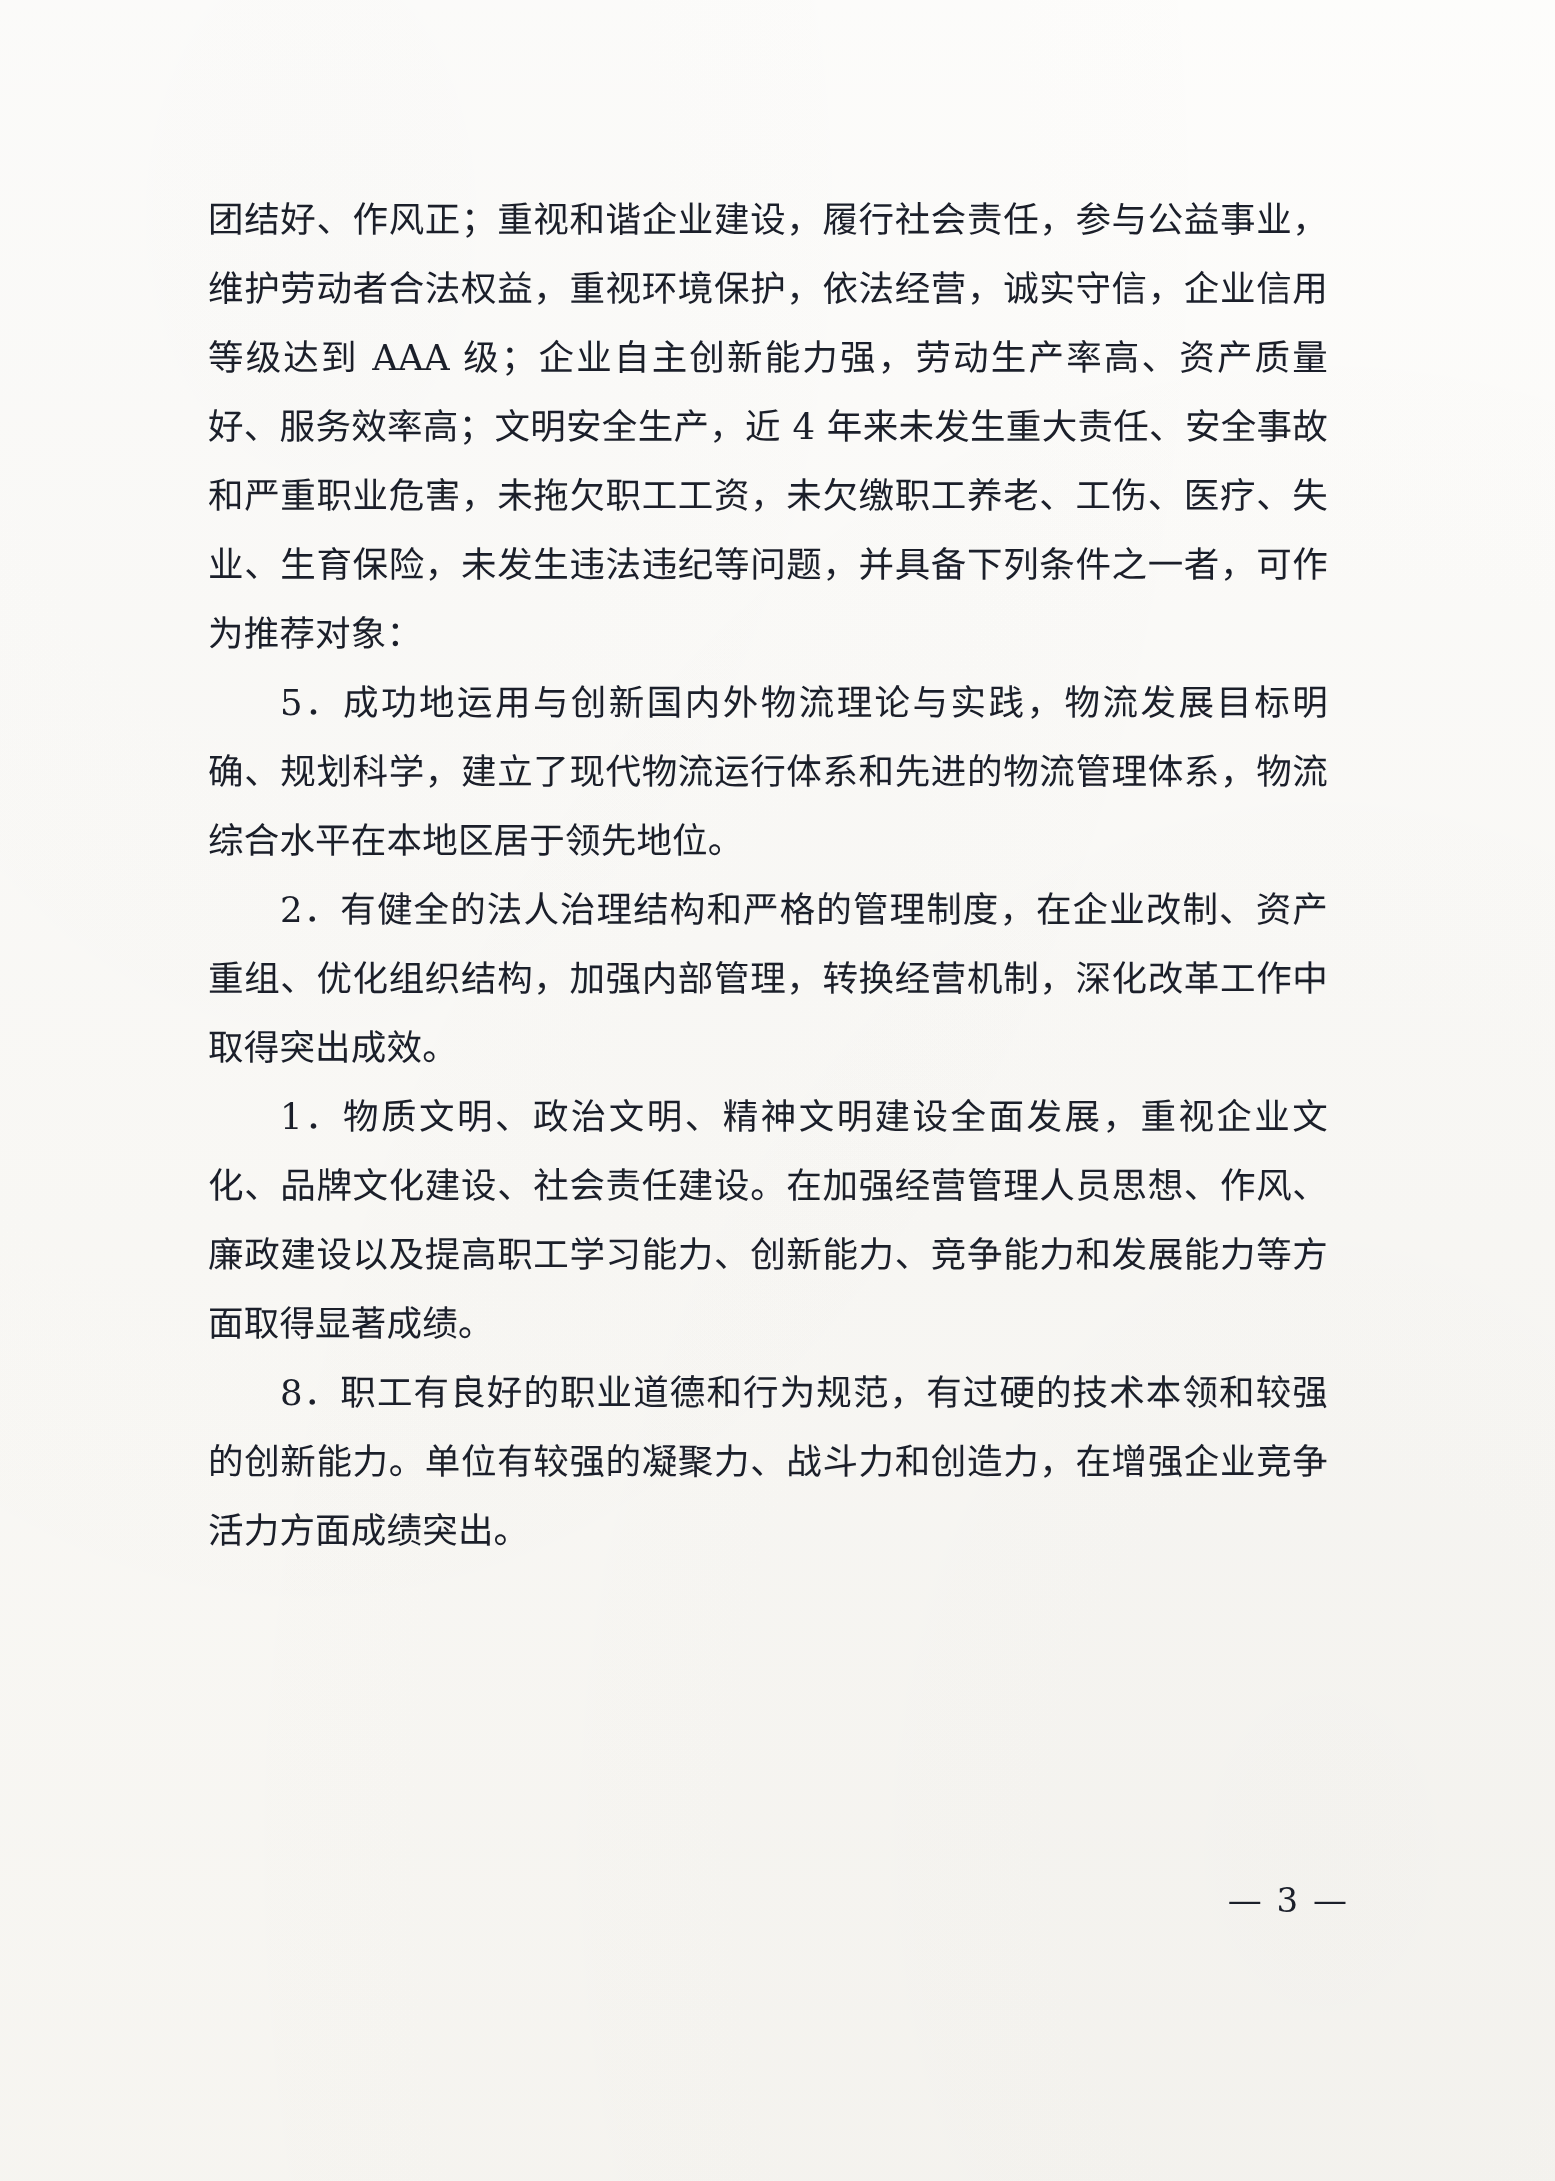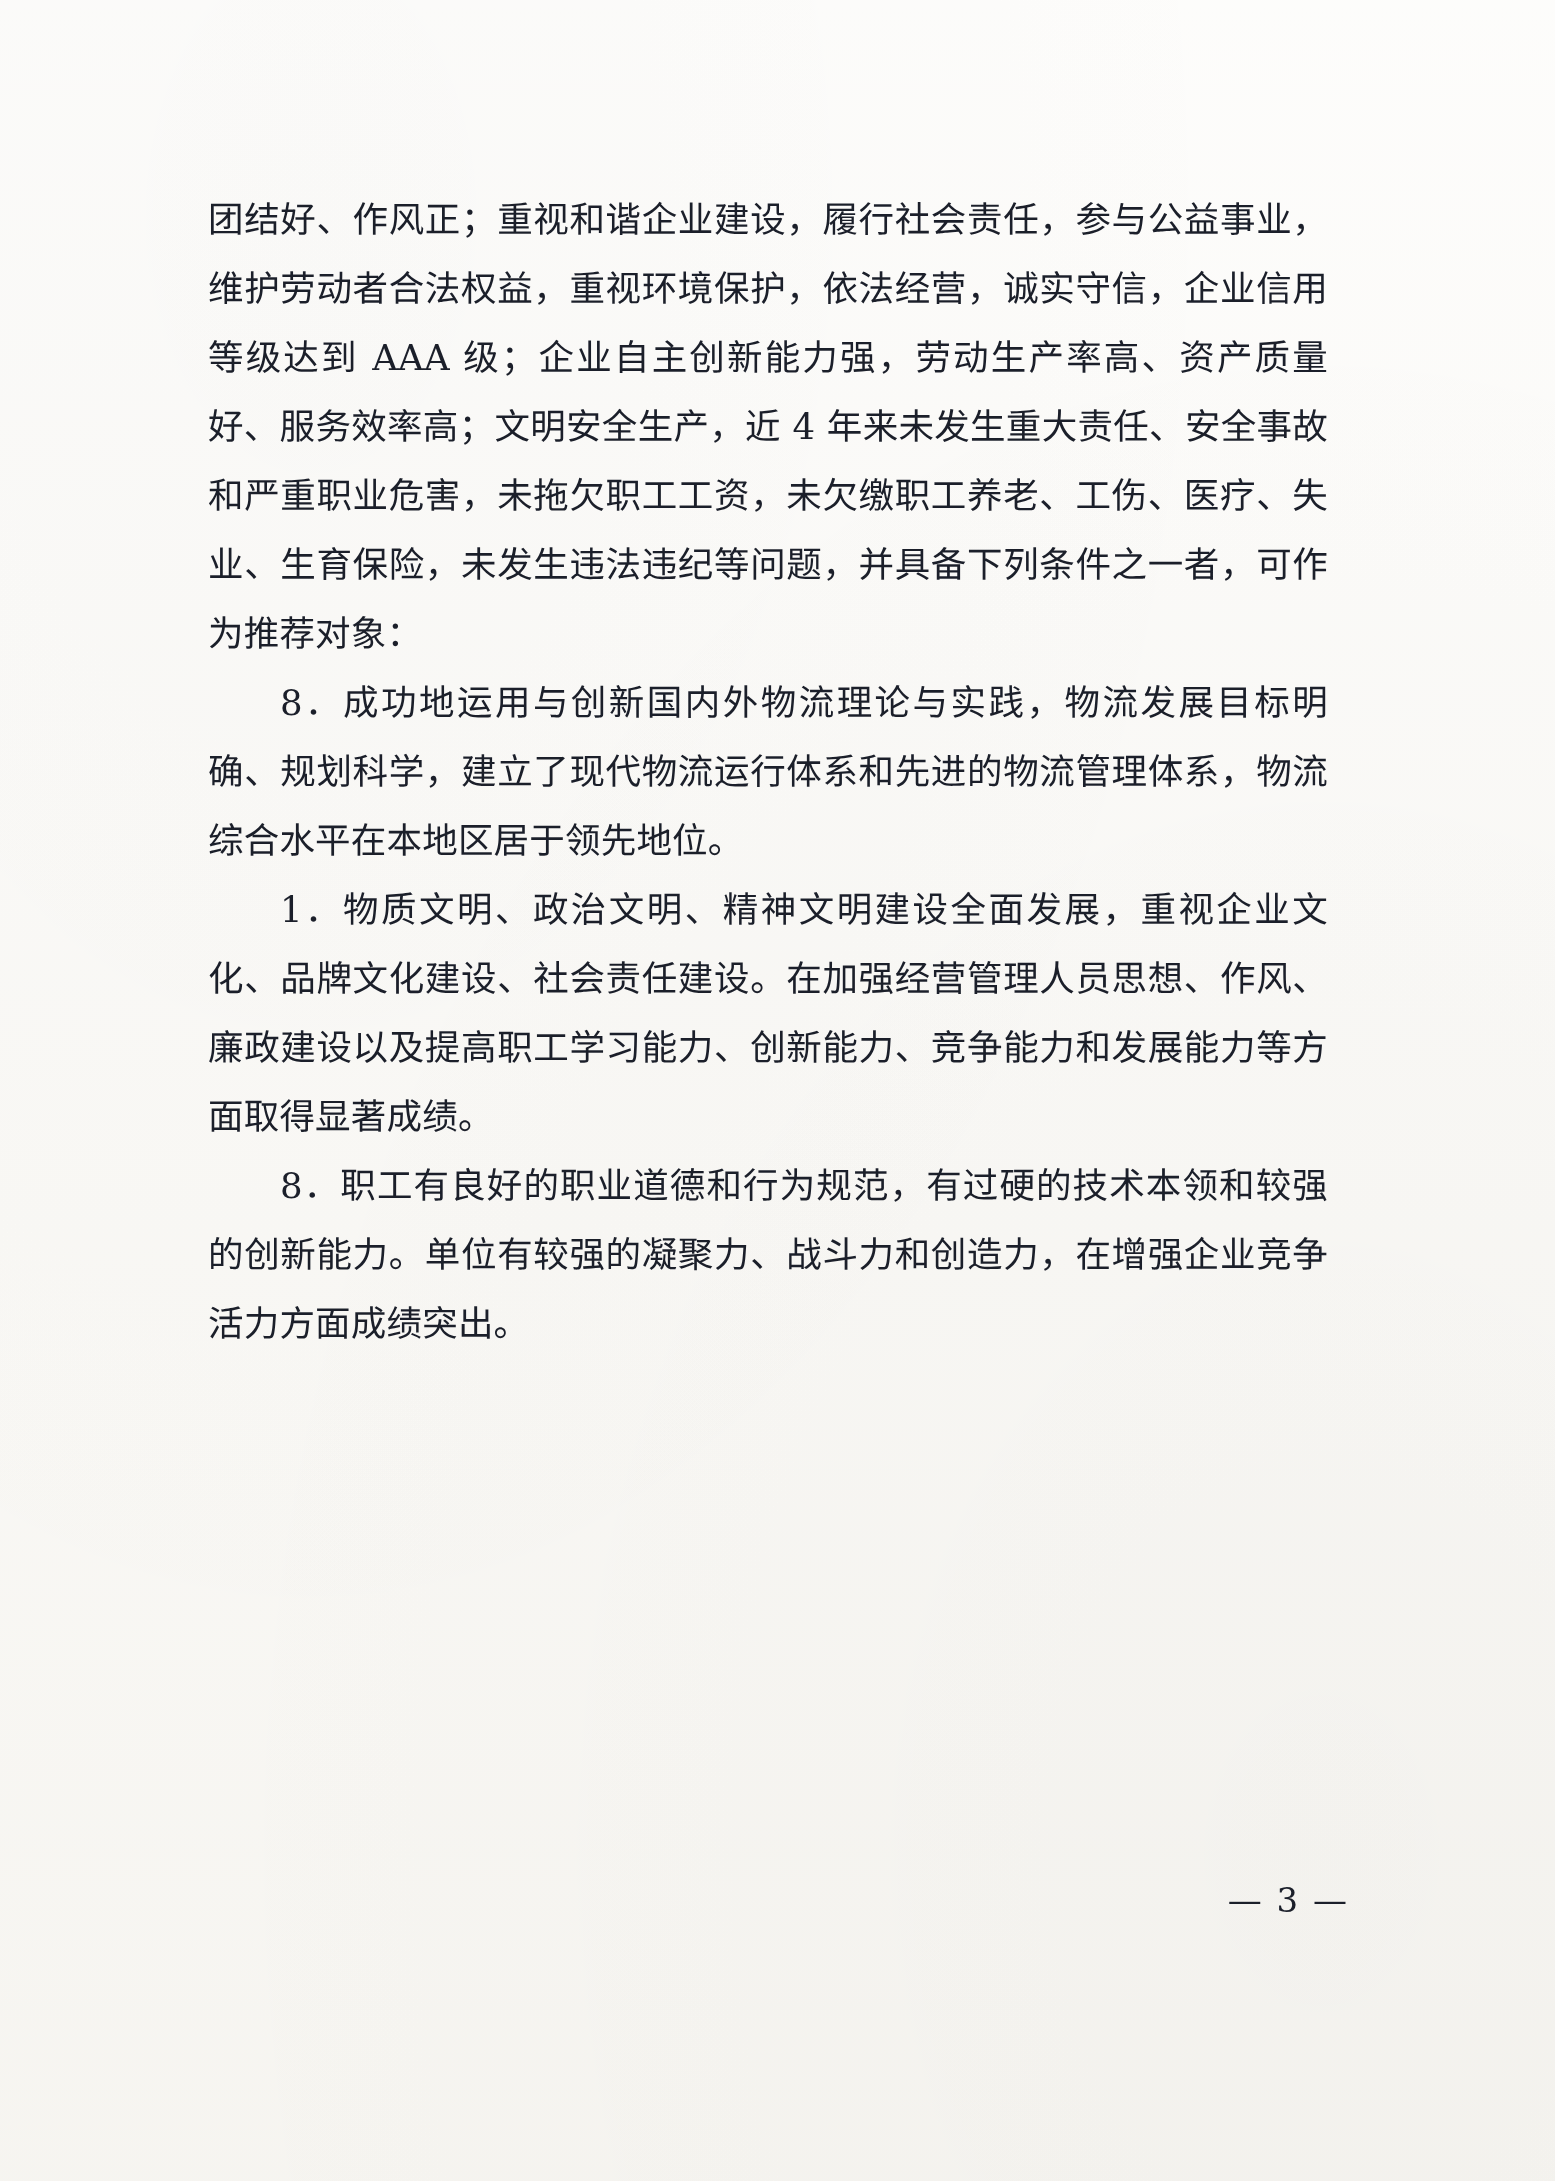--- a/index.html
+++ b/index.html
@@ -57,18 +57,19 @@
     color: #1b1f2a;
     letter-spacing: 2px;
   }
 </style>
 </head>
 <body>
 
 <div class="page">
   <div class="content">
     <p class="body-par">团结好、作风正；重视和谐企业建设，履行社会责任，参与公益事业，维护劳动者合法权益，重视环境保护，依法经营，诚实守信，企业信用等级达到 AAA 级；企业自主创新能力强，劳动生产率高、资产质量好、服务效率高；文明安全生产，近 4 年来未发生重大责任、安全事故和严重职业危害，未拖欠职工工资，未欠缴职工养老、工伤、医疗、失业、生育保险，未发生违法违纪等问题，并具备下列条件之一者，可作为推荐对象：</p>
-    <p class="body-par indent">8．成功地运用与创新国内外物流理论与实践，物流发展目标明确、规划科学，建立了现代物流运行体系和先进的物流管理体系，物流综合水平在本地区居于领先地位。</p>
+    <p class="body-par indent">5．成功地运用与创新国内外物流理论与实践，物流发展目标明确、规划科学，建立了现代物流运行体系和先进的物流管理体系，物流综合水平在本地区居于领先地位。</p>
+    <p class="body-par indent">2．有健全的法人治理结构和严格的管理制度，在企业改制、资产重组、优化组织结构，加强内部管理，转换经营机制，深化改革工作中取得突出成效。</p>
     <p class="body-par indent">1．物质文明、政治文明、精神文明建设全面发展，重视企业文化、品牌文化建设、社会责任建设。在加强经营管理人员思想、作风、廉政建设以及提高职工学习能力、创新能力、竞争能力和发展能力等方面取得显著成绩。</p>
     <p class="body-par indent">8．职工有良好的职业道德和行为规范，有过硬的技术本领和较强的创新能力。单位有较强的凝聚力、战斗力和创造力，在增强企业竞争活力方面成绩突出。</p>
   </div>
   <div class="page-number">— 3 —</div>
 </div>
 
 </body></html>

